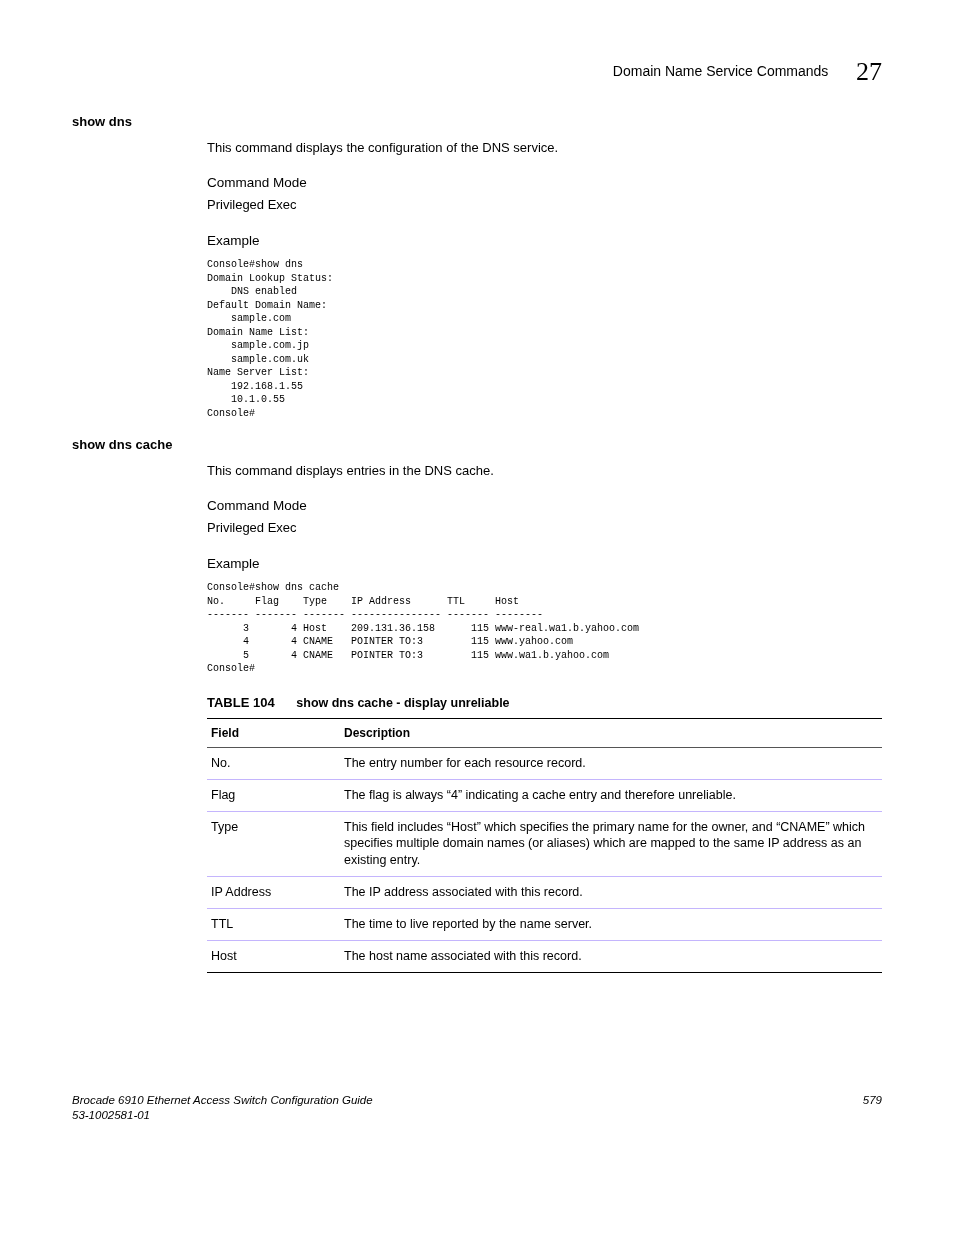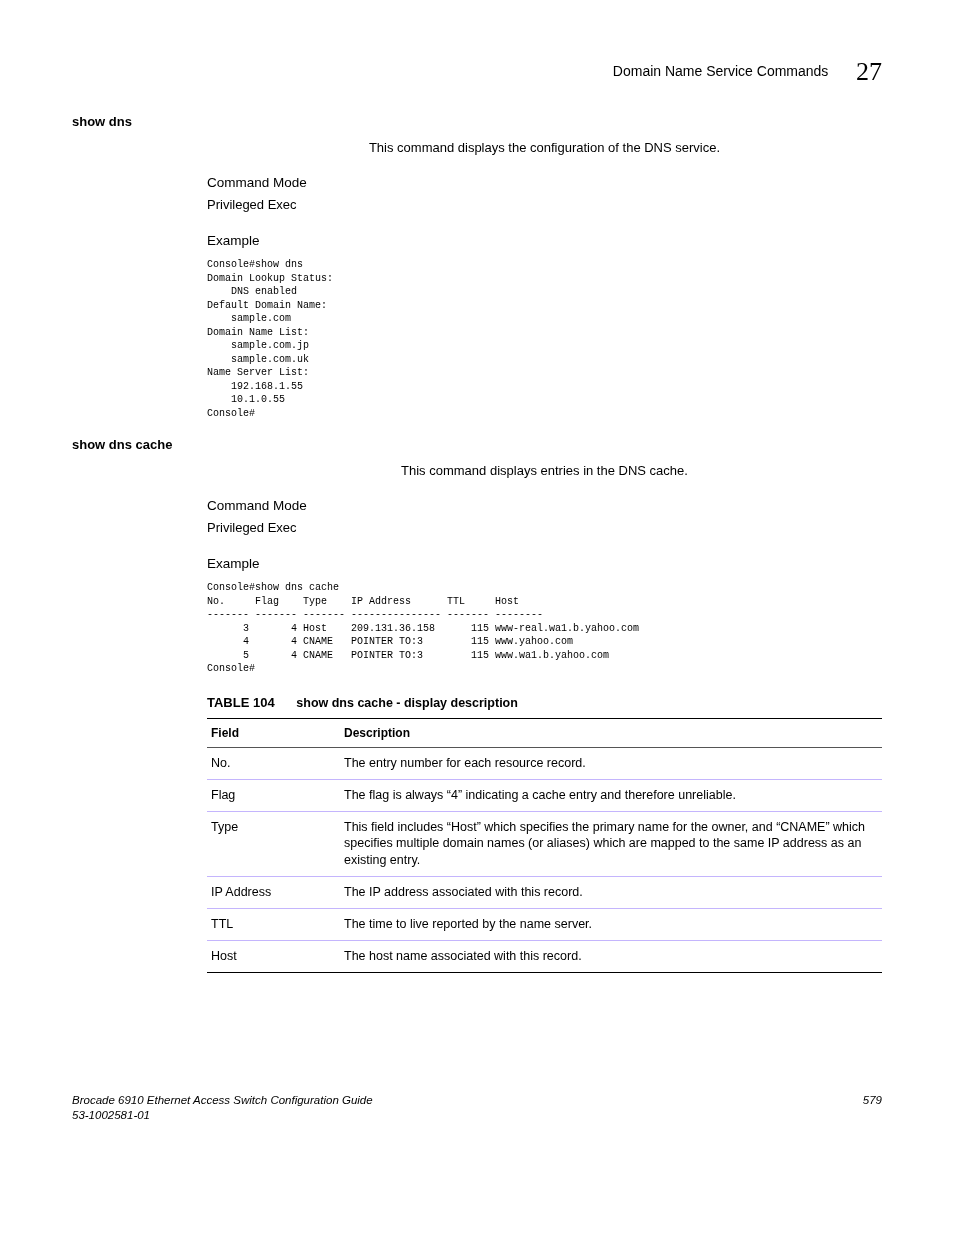--- a/index.html
+++ b/index.html
@@ -34,21 +34,20 @@
     margin-bottom: 8px;
     margin-top: 16px;
   }
   .content-block {
     margin-left: 135px;
     margin-bottom: 6px;
   }
   .desc {
     margin-top: 2px;
     margin-bottom: 18px;
-    text-align: center;
   }
   .sub-head {
     font-weight: normal;
     font-size: 13.5px;
     margin-top: 18px;
     margin-bottom: 4px;
   }
   pre.code {
     font-family: "Courier New", monospace;
     font-size: 10px;
@@ -144,21 +143,21 @@
   <pre class="code">Console#show dns cache
 No.     Flag    Type    IP Address      TTL     Host
 ------- ------- ------- --------------- ------- --------
       3       4 Host    209.131.36.158      115 www-real.wa1.b.yahoo.com
       4       4 CNAME   POINTER TO:3        115 www.yahoo.com
       5       4 CNAME   POINTER TO:3        115 www.wa1.b.yahoo.com
 Console#</pre>
 
   <div class="table-caption">
     <span class="tnum">TABLE 104</span>
-    <span class="ttitle">show dns cache - display description</span>
+    <span class="ttitle">show dns cache - display unreliable</span>
   </div>
   <table class="desc-table">
     <thead>
       <tr>
         <th>Field</th>
         <th>Description</th>
       </tr>
     </thead>
     <tbody>
       <tr>

